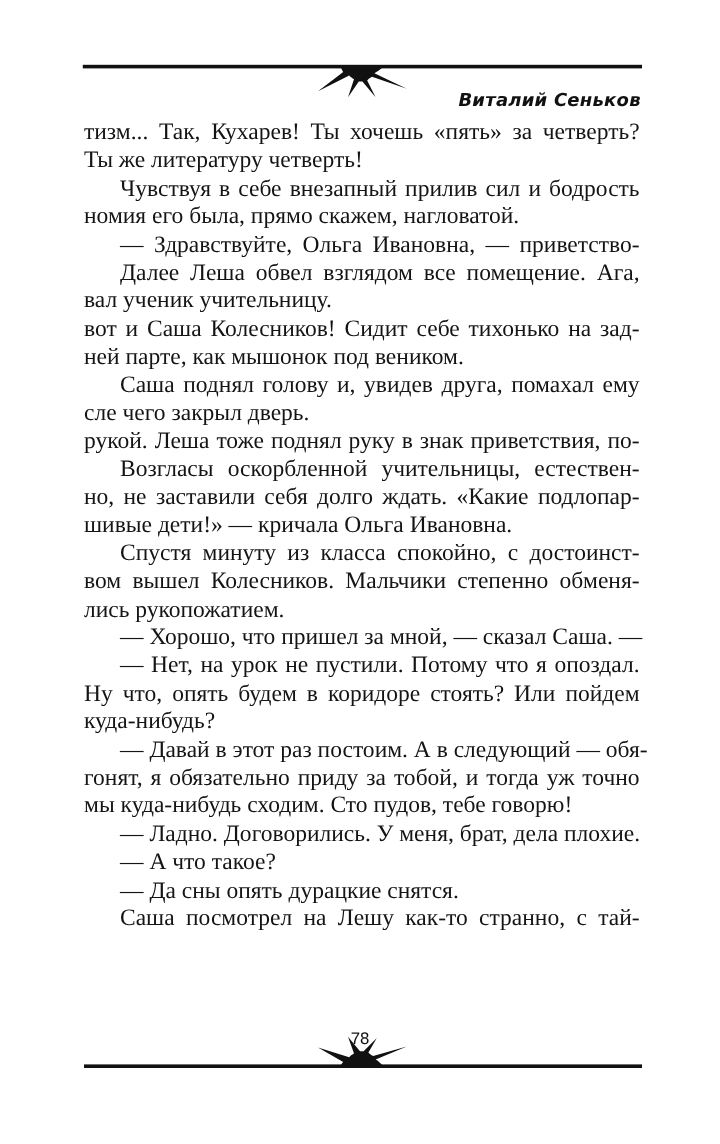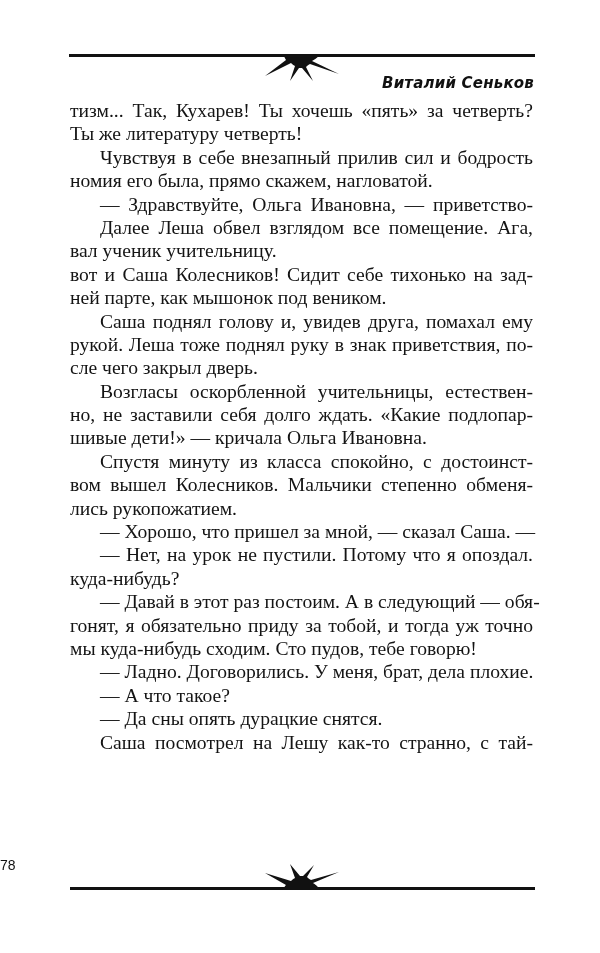--- a/index.html
+++ b/index.html
@@ -58,21 +58,21 @@
       text-align: justify;
       text-align-last: justify;
       height: 23.4px;
     }
     .line.indent { padding-left: 30px; }
     .line.last { text-align-last: left; }
     .page-number {
       position: absolute;
       left: 0; width: 600px;
       top: 857px;
-      text-align: left;
+      text-align: center;
       font-family: "Liberation Sans", sans-serif;
       font-size: 14px;
       color: #111;
     }
   </style>
 </head>
 <body>
 
 <div class="page">
 
@@ -87,30 +87,31 @@
       <span class="line">тизм... Так, Кухарев! Ты хочешь «пять» за четверть?</span>
       <span class="line last">Ты же литературу четверть!</span>
       <span class="line indent">Чувствуя в себе внезапный прилив сил и бодрость</span>
       <span class="line last">номия его была, прямо скажем, нагловатой.</span>
       <span class="line indent">— Здравствуйте, Ольга Ивановна, — приветство-</span>
       <span class="line indent">Далее Леша обвел взглядом все помещение. Ага,</span>
       <span class="line last">вал ученик учительницу.</span>
       <span class="line">вот и Саша Колесников! Сидит себе тихонько на зад-</span>
       <span class="line last">ней парте, как мышонок под веником.</span>
       <span class="line indent">Саша поднял голову и, увидев друга, помахал ему</span>
+      <span class="line last">сле чего закрыл дверь.</span>
       <span class="line">рукой. Леша тоже поднял руку в знак приветствия, по-</span>
-      <span class="line last">сле чего закрыл дверь.</span>
       <span class="line indent">Возгласы оскорбленной учительницы, естествен-</span>
       <span class="line">но, не заставили себя долго ждать. «Какие подлопар-</span>
       <span class="line last">шивые дети!» — кричала Ольга Ивановна.</span>
       <span class="line indent">Спустя минуту из класса спокойно, с достоинст-</span>
       <span class="line">вом вышел Колесников. Мальчики степенно обменя-</span>
       <span class="line last">лись рукопожатием.</span>
       <span class="line indent">— Хорошо, что пришел за мной, — сказал Саша. —</span>
       <span class="line indent">— Нет, на урок не пустили. Потому что я опоздал.</span>
+      <span class="line">Ну что, опять будем в коридоре стоять? Или пойдем</span>
       <span class="line last">куда-нибудь?</span>
       <span class="line indent">— Давай в этот раз постоим. А в следующий — обя-</span>
       <span class="line">гонят, я обязательно приду за тобой, и тогда уж точно</span>
       <span class="line last">мы куда-нибудь сходим. Сто пудов, тебе говорю!</span>
       <span class="line indent last">— Ладно. Договорились. У меня, брат, дела плохие.</span>
       <span class="line indent last">— А что такое?</span>
       <span class="line indent last">— Да сны опять дурацкие снятся.</span>
       <span class="line indent">Саша посмотрел на Лешу как-то странно, с тай-</span>
     </div>
 

